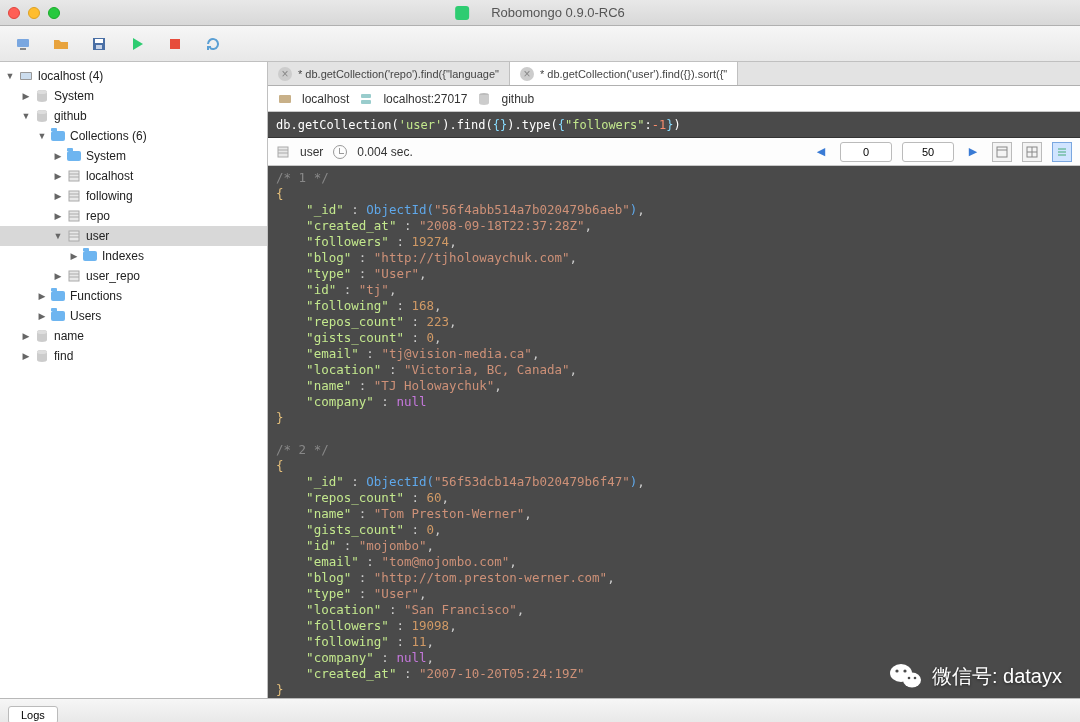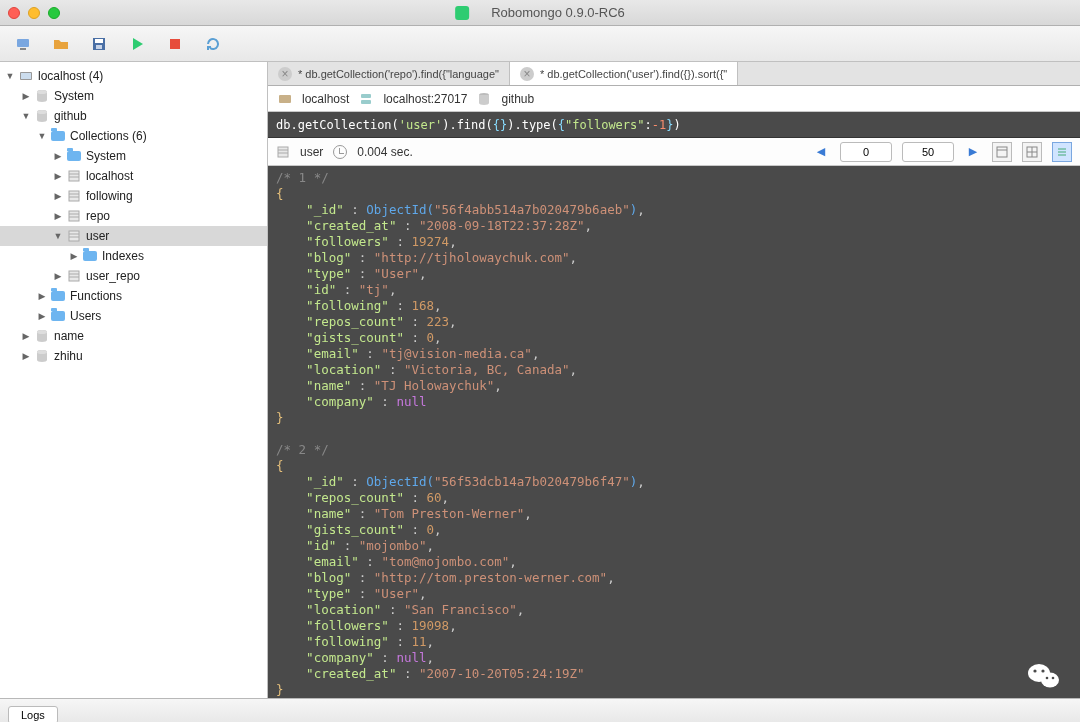--- a/index.html
+++ b/index.html
@@ -265,21 +265,21 @@
 
     <div class="tree-item" style="padding-left:20px">
       <span class="disclosure">▶</span>
       <span class="node-icon db-icon">
           <svg viewBox="0 0 14 14">
             <ellipse cx="7" cy="3" rx="5" ry="2" fill="#bbb"></ellipse>
             <path d="M2 3v8c0 1.1 2.2 2 5 2s5-.9 5-2V3" fill="#ccc"></path>
             <ellipse cx="7" cy="3" rx="5" ry="2" fill="#ddd"></ellipse>
           </svg>
         </span>
-      <span class="tree-label">zhihu</span>
+      <span class="tree-label">find</span>
     </div>
   </div>
 
   <div class="content">
 
     <div class="tabs">
       <div class="tab">
         <span class="tab-close">×</span>
         <span class="tab-label">* db.getCollection('repo').find({"language"</span>
       </div>
@@ -406,13 +406,14 @@
 
 <div class="watermark">
   <svg class="wechat-icon" viewBox="0 0 36 36">
     <ellipse cx="13" cy="15" rx="11" ry="9" fill="#fff"></ellipse>
     <ellipse cx="24" cy="22" rx="9" ry="7.5" fill="#fff"></ellipse>
     <circle cx="9" cy="13" r="1.6" fill="#4a4a4a"></circle>
       <circle cx="17" cy="13" r="1.6" fill="#4a4a4a"></circle>
     <circle cx="21" cy="20" r="1.3" fill="#4a4a4a"></circle>
       <circle cx="27" cy="20" r="1.3" fill="#4a4a4a"></circle>
   </svg>
+  <span>微信号: datayx</span>
 </div>
 
 </body></html>

